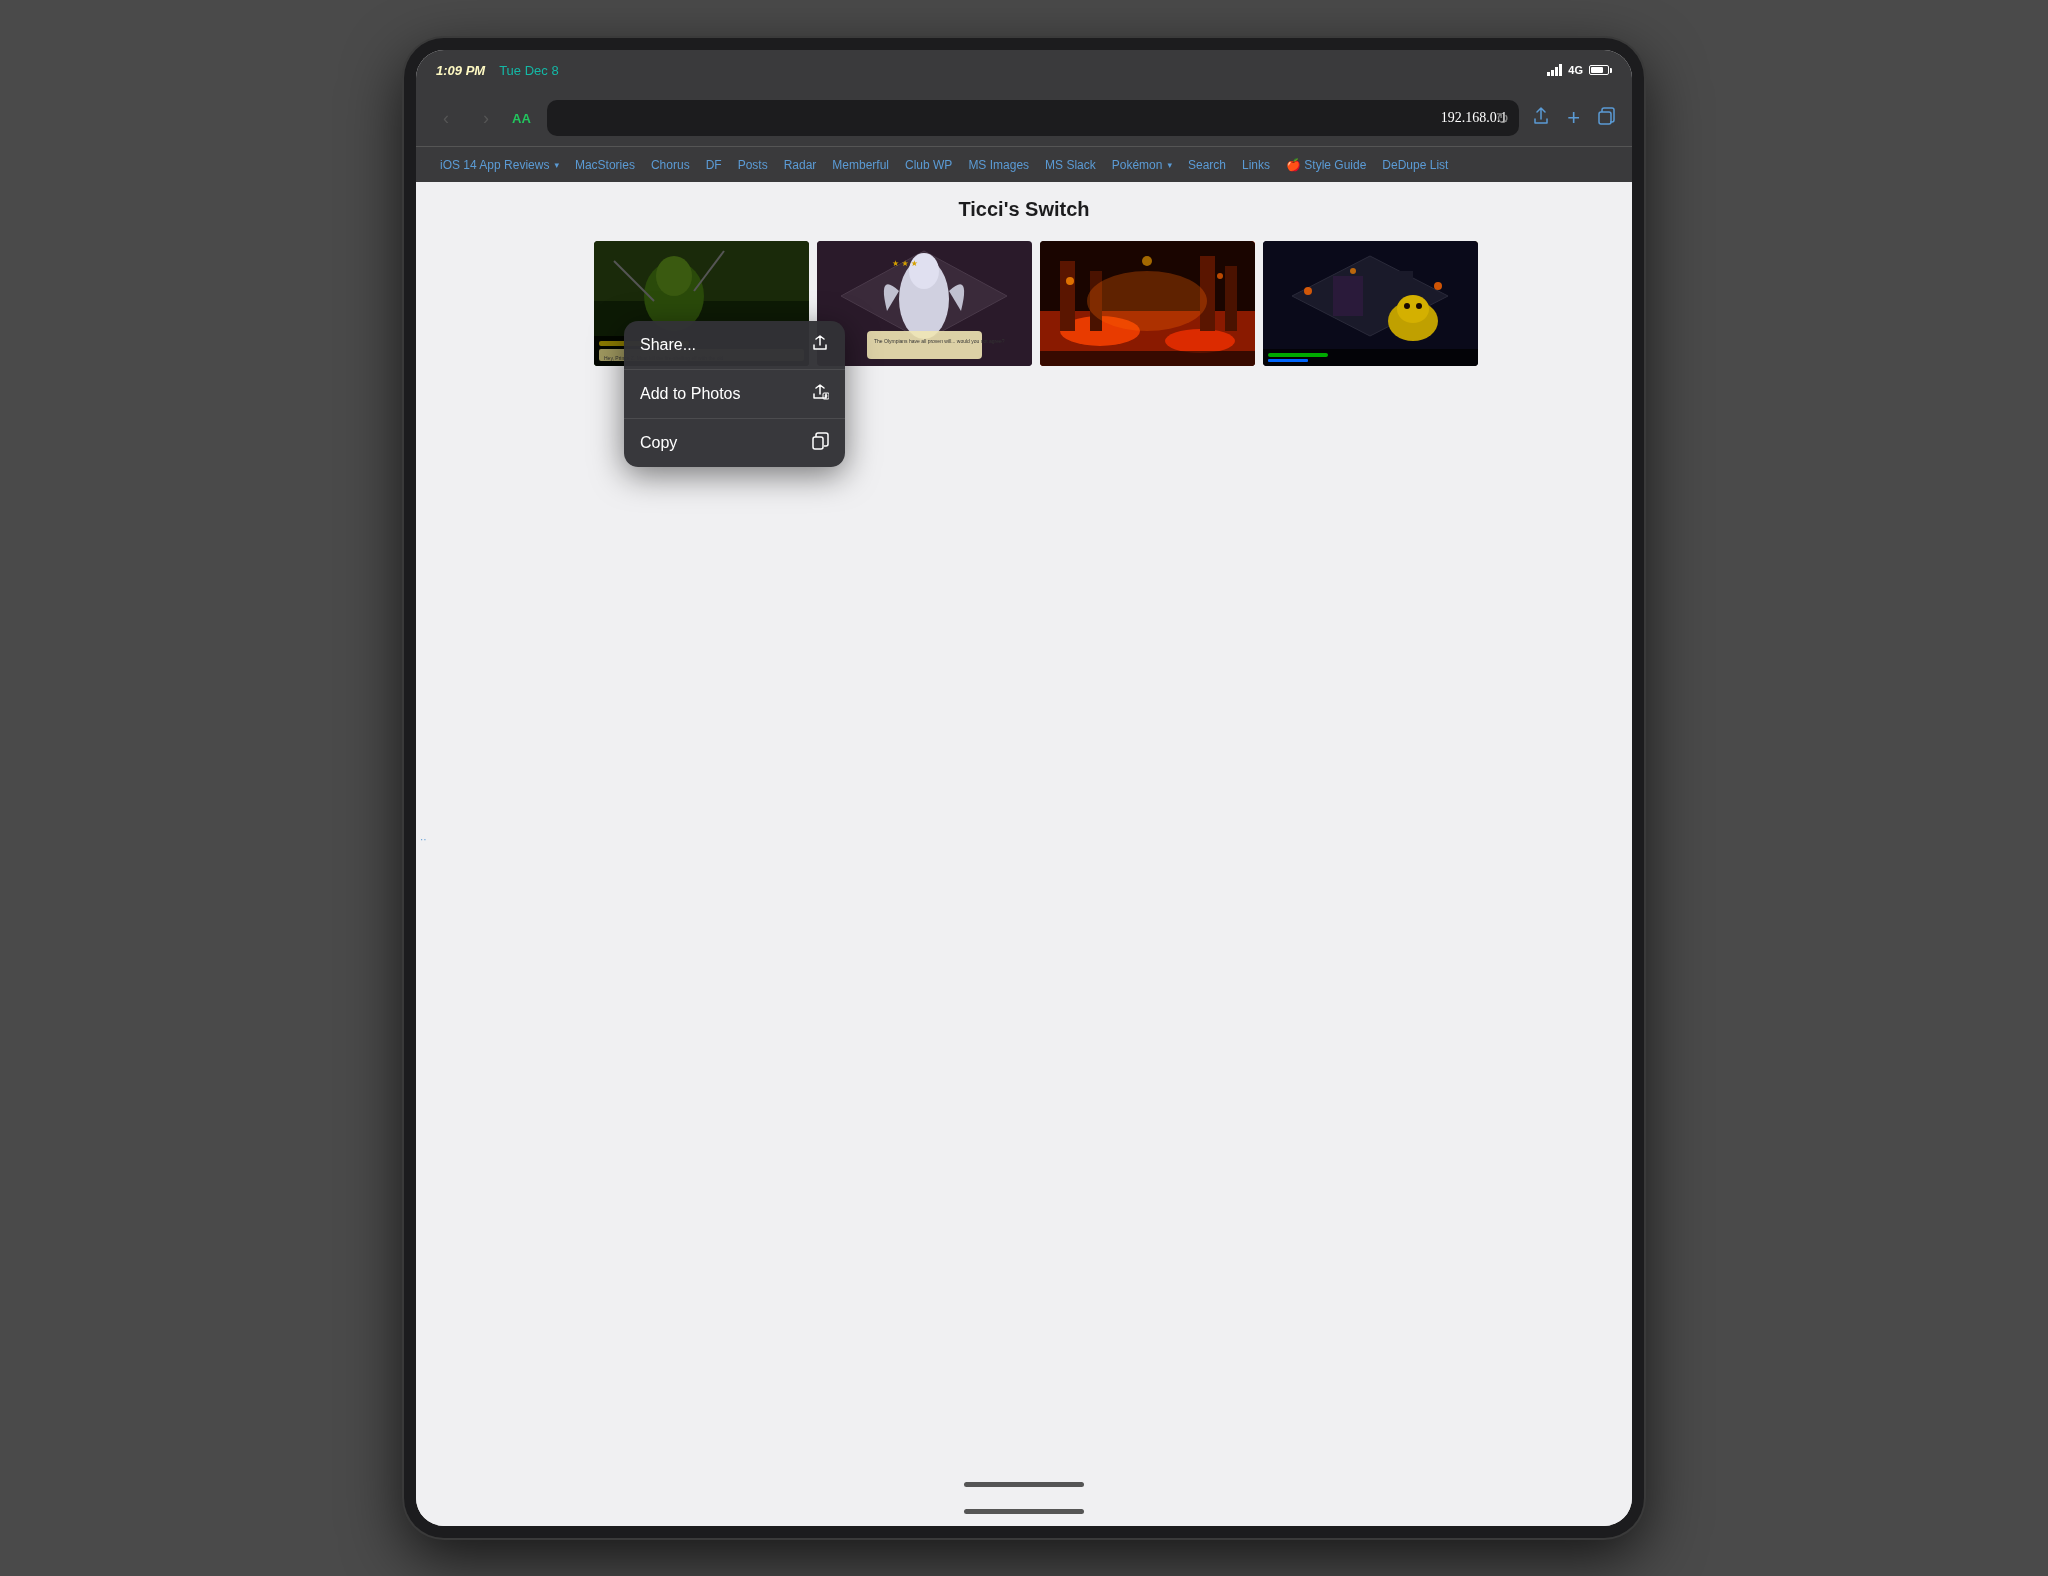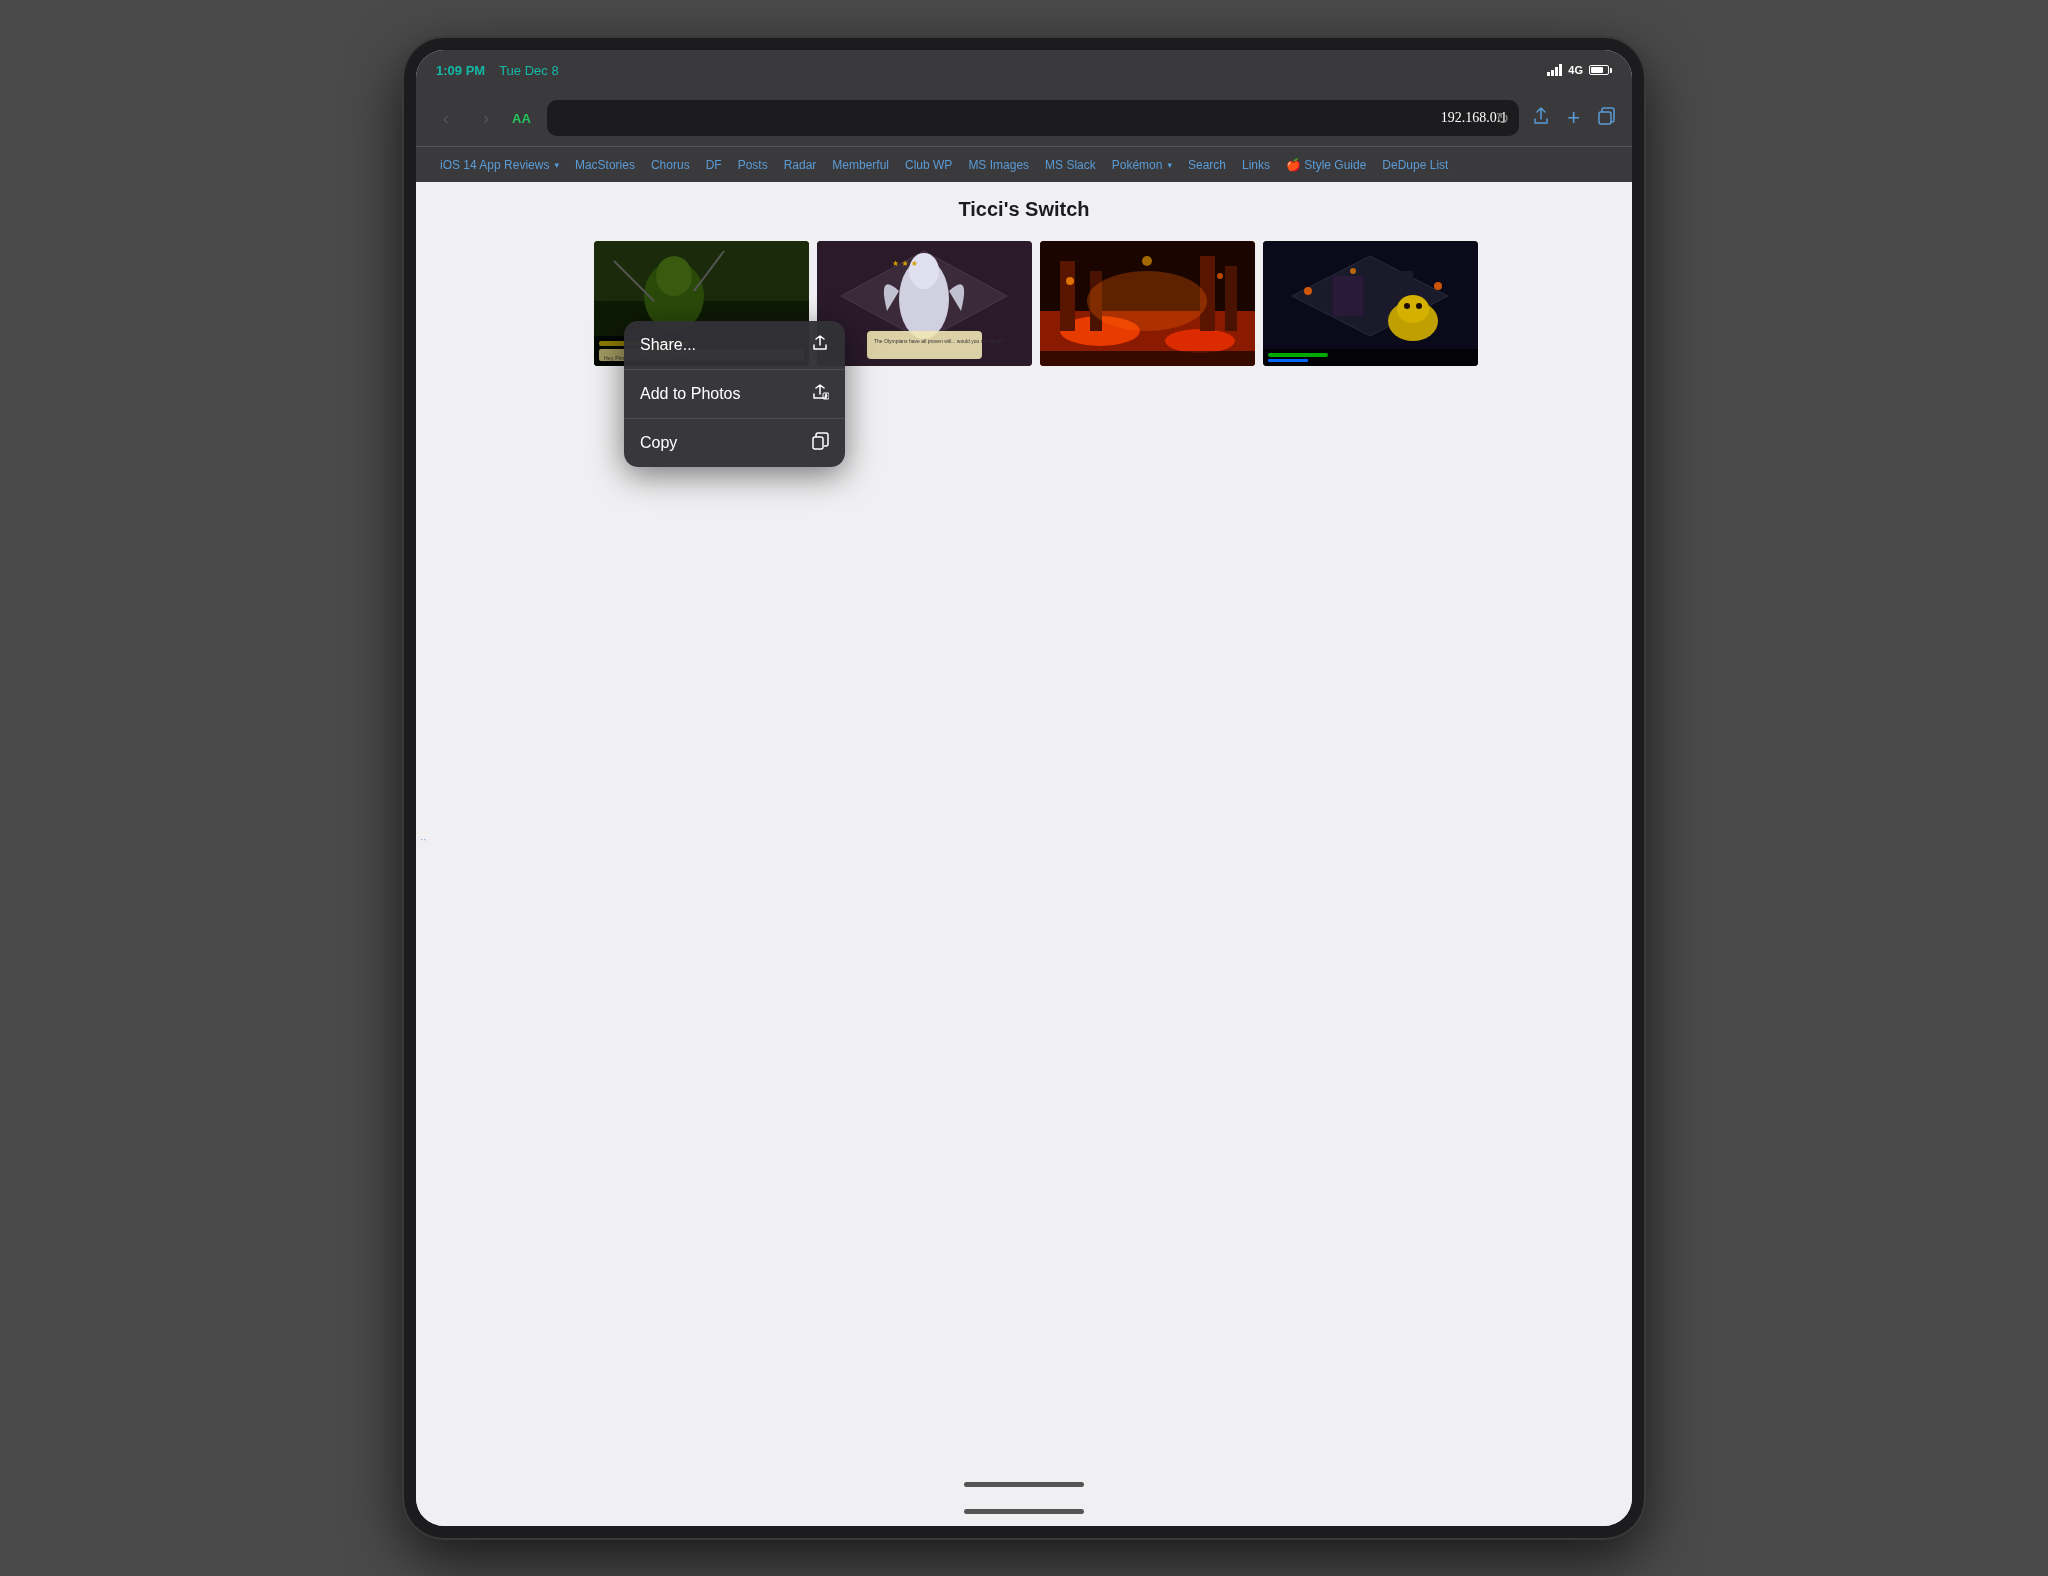--- a/index.html
+++ b/index.html
@@ -37,23 +37,24 @@
     .status-bar {
       background: #3a3a3c;
       height: 40px;
       display: flex;
       align-items: center;
       justify-content: space-between;
       padding: 0 20px;
       flex-shrink: 0;
     }
     .status-time {
-      color: #14b8a6;
+      color: #fef9c3;
       font-size: 13px;
       font-weight: 600;
+      font-style: italic;
     }
     .status-date {
       color: #14b8a6;
       font-size: 13px;
       font-weight: 400;
       margin-left: 8px;
     }
     .status-right {
       display: flex;
       align-items: center;

